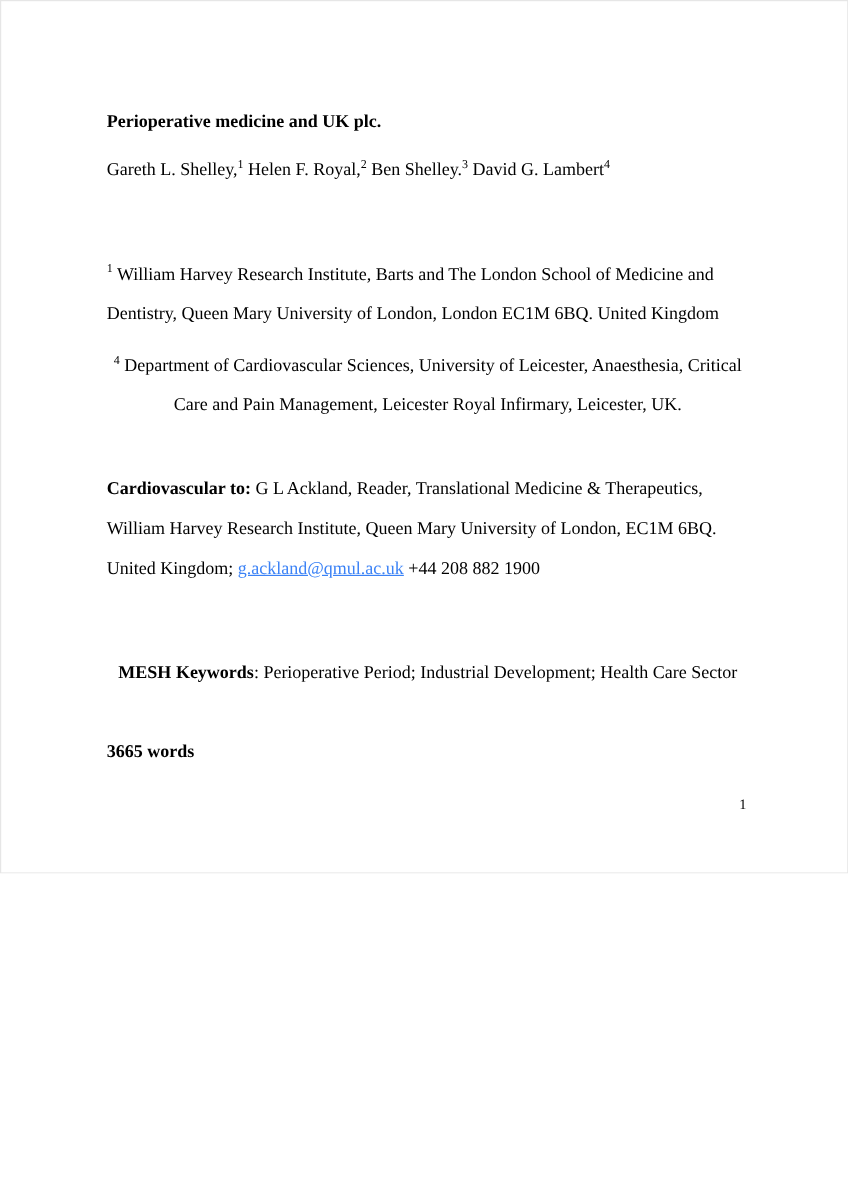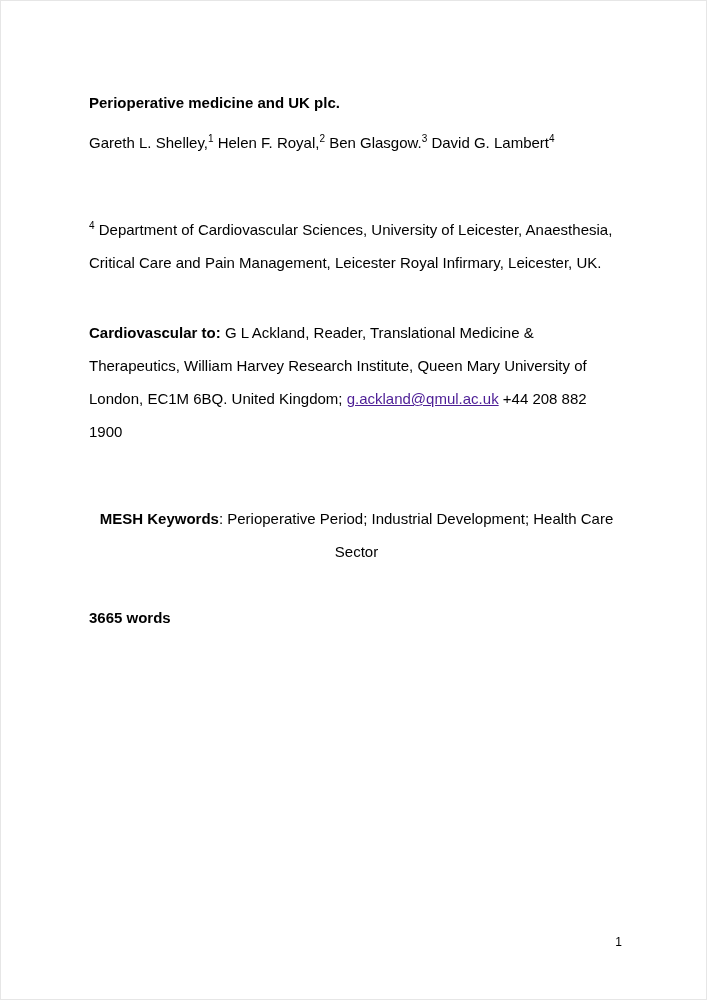--- a/index.html
+++ b/index.html
@@ -3,45 +3,46 @@
 <meta charset="utf-8">
 <style>
   html, body {
     margin: 0;
     padding: 0;
     background: #ffffff;
   }
   .page {
     position: relative;
     width: 707px;
-    height: 1000px;
+    height: 728px;
     background: #ffffff;
     box-sizing: border-box;
     border: 1px solid #e6e6e6;
     padding: 85px 82px 0 88px;
-    font-family: Liberation Sans, sans-serif;
+    font-family: Liberation Serif, serif;
     font-size: 15px;
     color: #000000;
   }
   p {
     margin: 0;
     line-height: 33px;
   }
   .title {
     font-weight: bold;
     margin-bottom: 7px;
   }
   .authors {
     margin-bottom: 54px;
   }
   .affil {
     margin-bottom: 10px;
   }
   .affil-last {
     margin-bottom: 37px;
+    text-align: center;
   }
   .correspondence {
     margin-bottom: 54px;
   }
   .keywords {
     margin-bottom: 33px;
     text-align: center;
   }
   .wordcount {
     font-weight: bold;
@@ -49,40 +50,41 @@
   .bold {
     font-weight: bold;
   }
   sup {
     font-size: 10px;
     line-height: 0;
     vertical-align: super;
   }
   .email {
     text-decoration: underline;
-    color: #4c1d95;
+    color: #3b82f6;
     cursor: pointer;
   }
   .page-number {
     position: absolute;
     right: 84px;
     bottom: 50px;
     font-size: 12px;
     line-height: 14px;
   }
 </style>
 </head>
 <body>
 
 <div class="page">
 
   <p class="title">Perioperative medicine and UK plc.</p>
 
-  <p class="authors"><span>Gareth L. Shelley,</span><sup>1</sup><span> Helen F. Royal,</span><sup>2</sup><span> Ben Glasgow.</span><sup>3</sup><span> David G. Lambert</span><sup>4</sup></p>
+  <p class="authors"><span>Gareth L. Shelley,</span><sup>1</sup><span> Helen F. Royal,</span><sup>2</sup><span> Ben Shelley.</span><sup>3</sup><span> David G. Lambert</span><sup>4</sup></p>
 
+  <p class="affil"><sup>1</sup><span> William Harvey Research Institute, Barts and The London School of Medicine and Dentistry, Queen Mary University of London, London EC1M 6BQ. United Kingdom</span></p>
 
 
 
   <p class="affil affil-last"><sup>4</sup><span> Department of Cardiovascular Sciences, University of Leicester, Anaesthesia, Critical Care and Pain Management, Leicester Royal Infirmary, Leicester, UK.</span></p>
 
   <p class="correspondence"><span class="bold">Cardiovascular to:</span><span> G L Ackland, Reader, Translational Medicine &amp; Therapeutics, William Harvey Research Institute, Queen Mary University of London, EC1M 6BQ. United Kingdom; </span><span class="email">g.ackland@qmul.ac.uk</span><span> +44 208 882 1900</span></p>
 
   <p class="keywords"><span class="bold">MESH Keywords</span><span>: Perioperative Period; Industrial Development; Health Care Sector</span></p>
 
   <p class="wordcount">3665 words</p>

